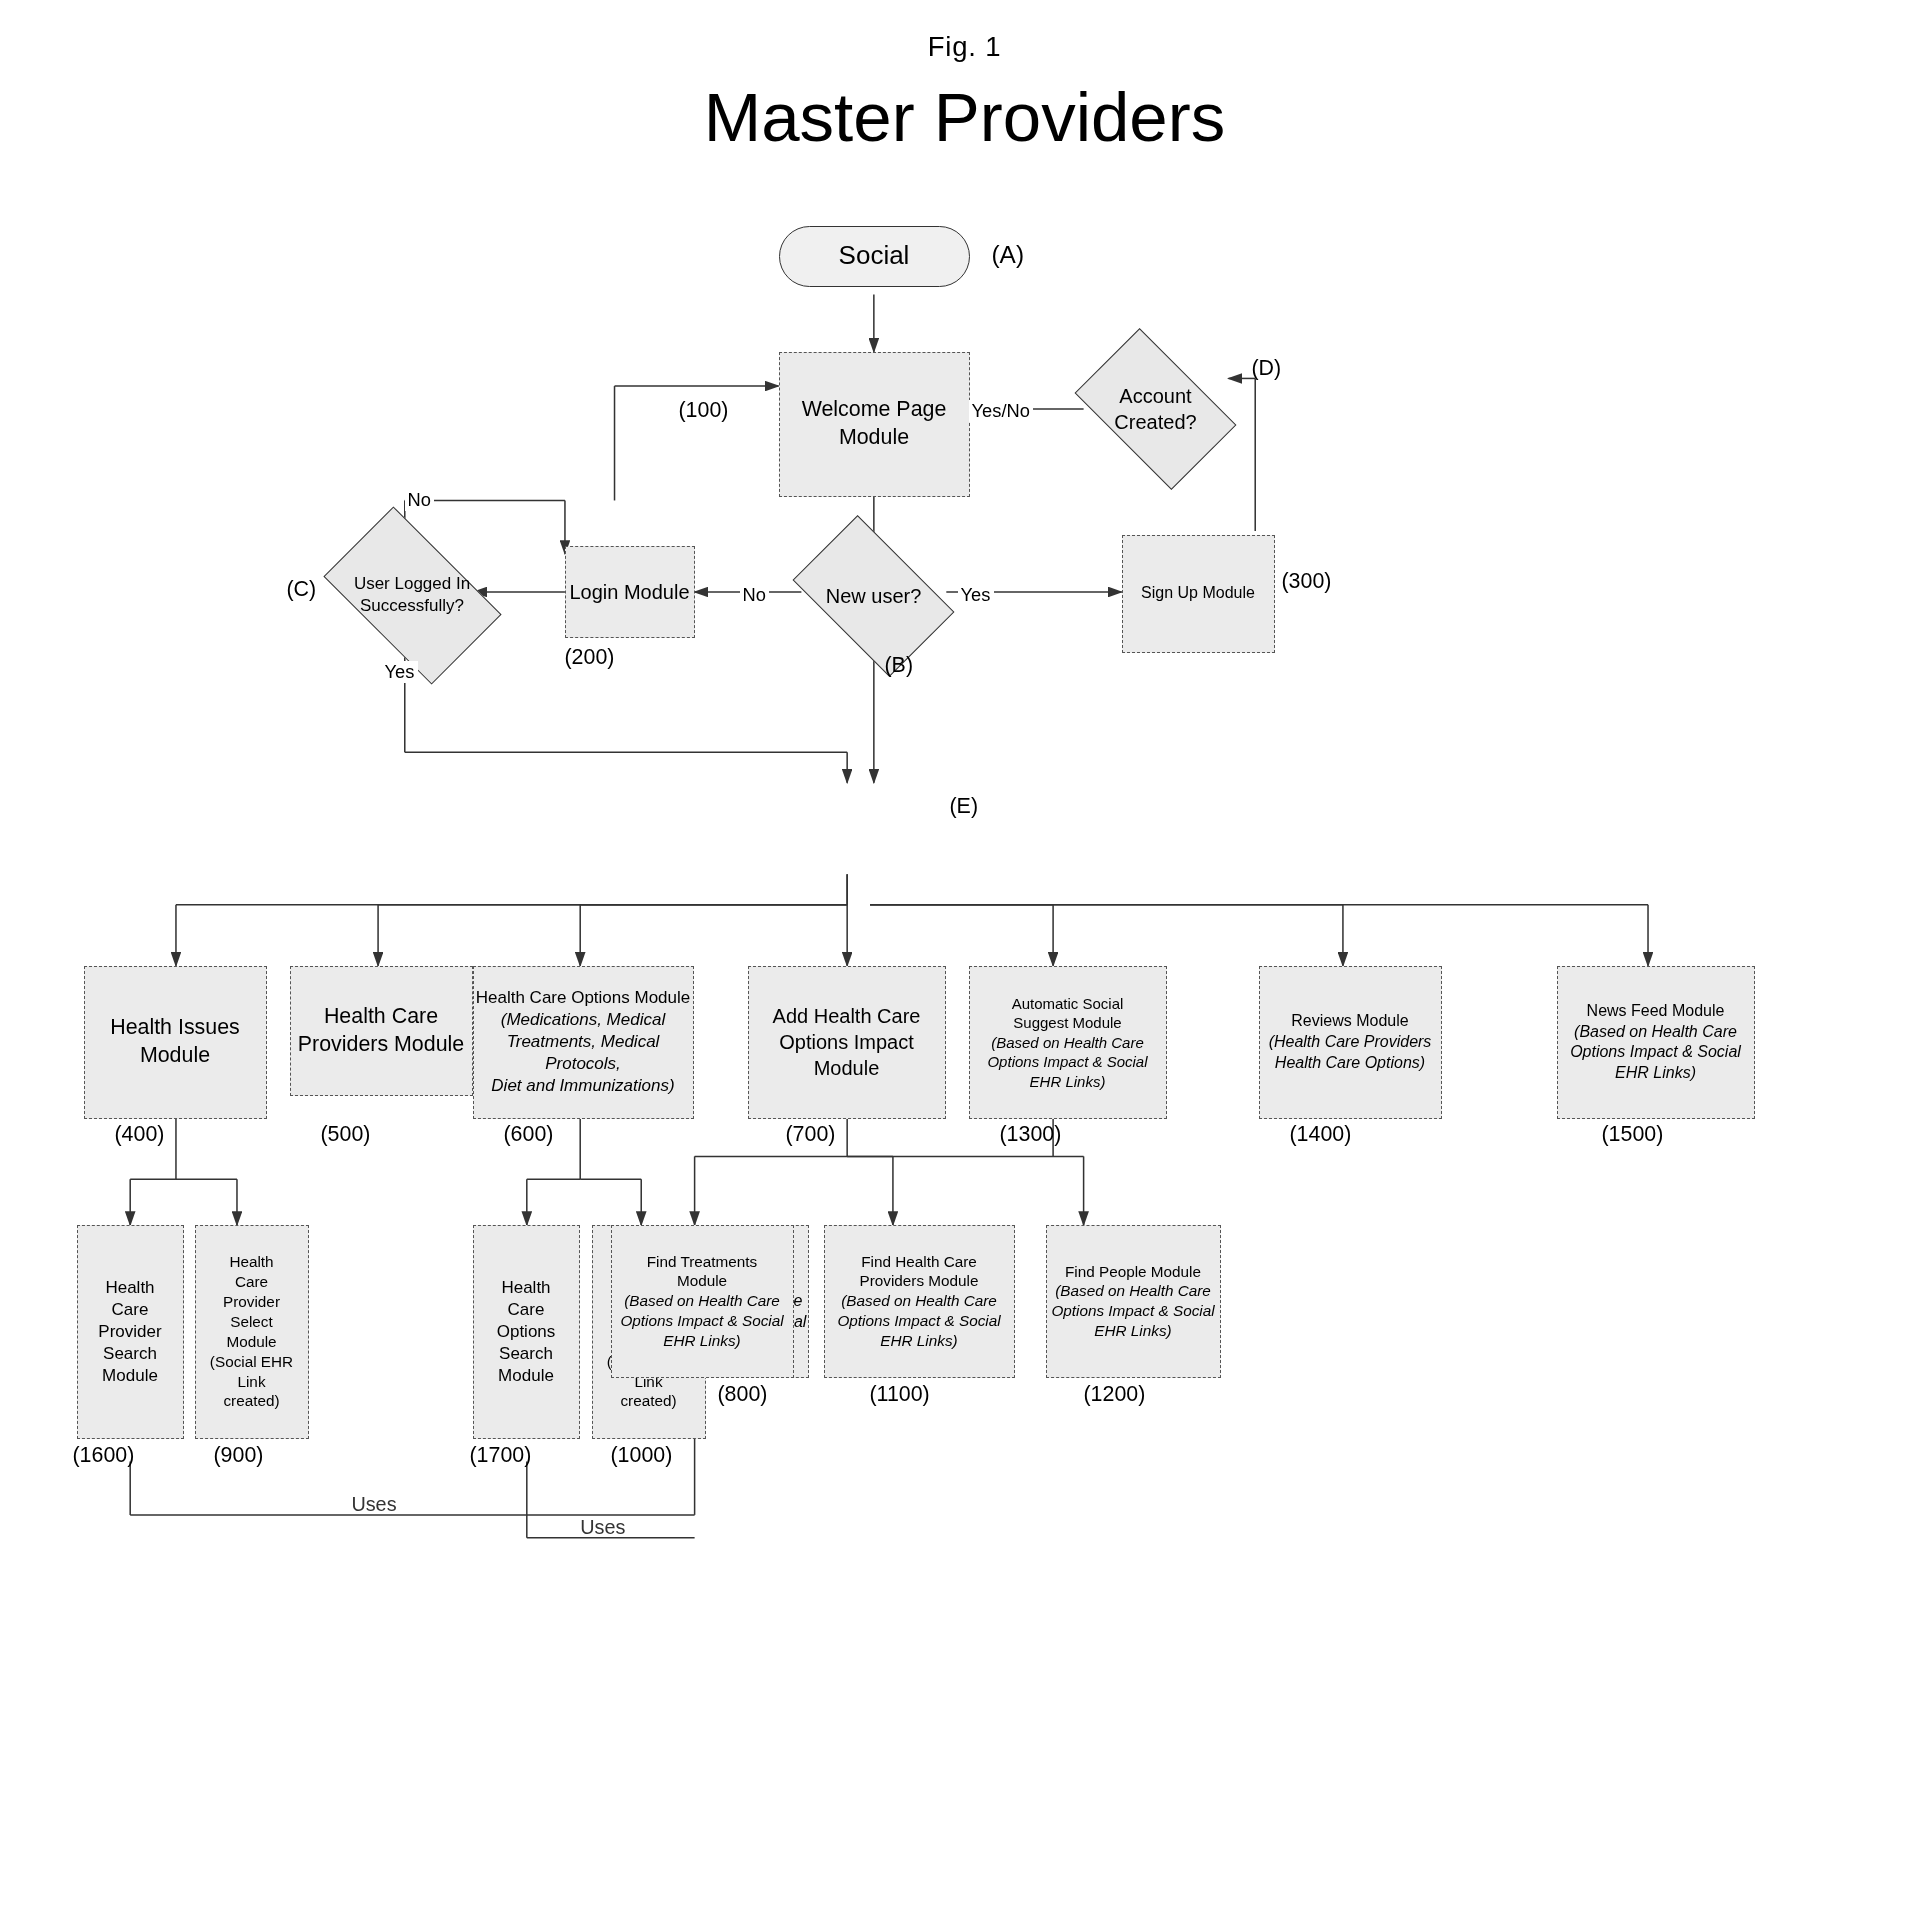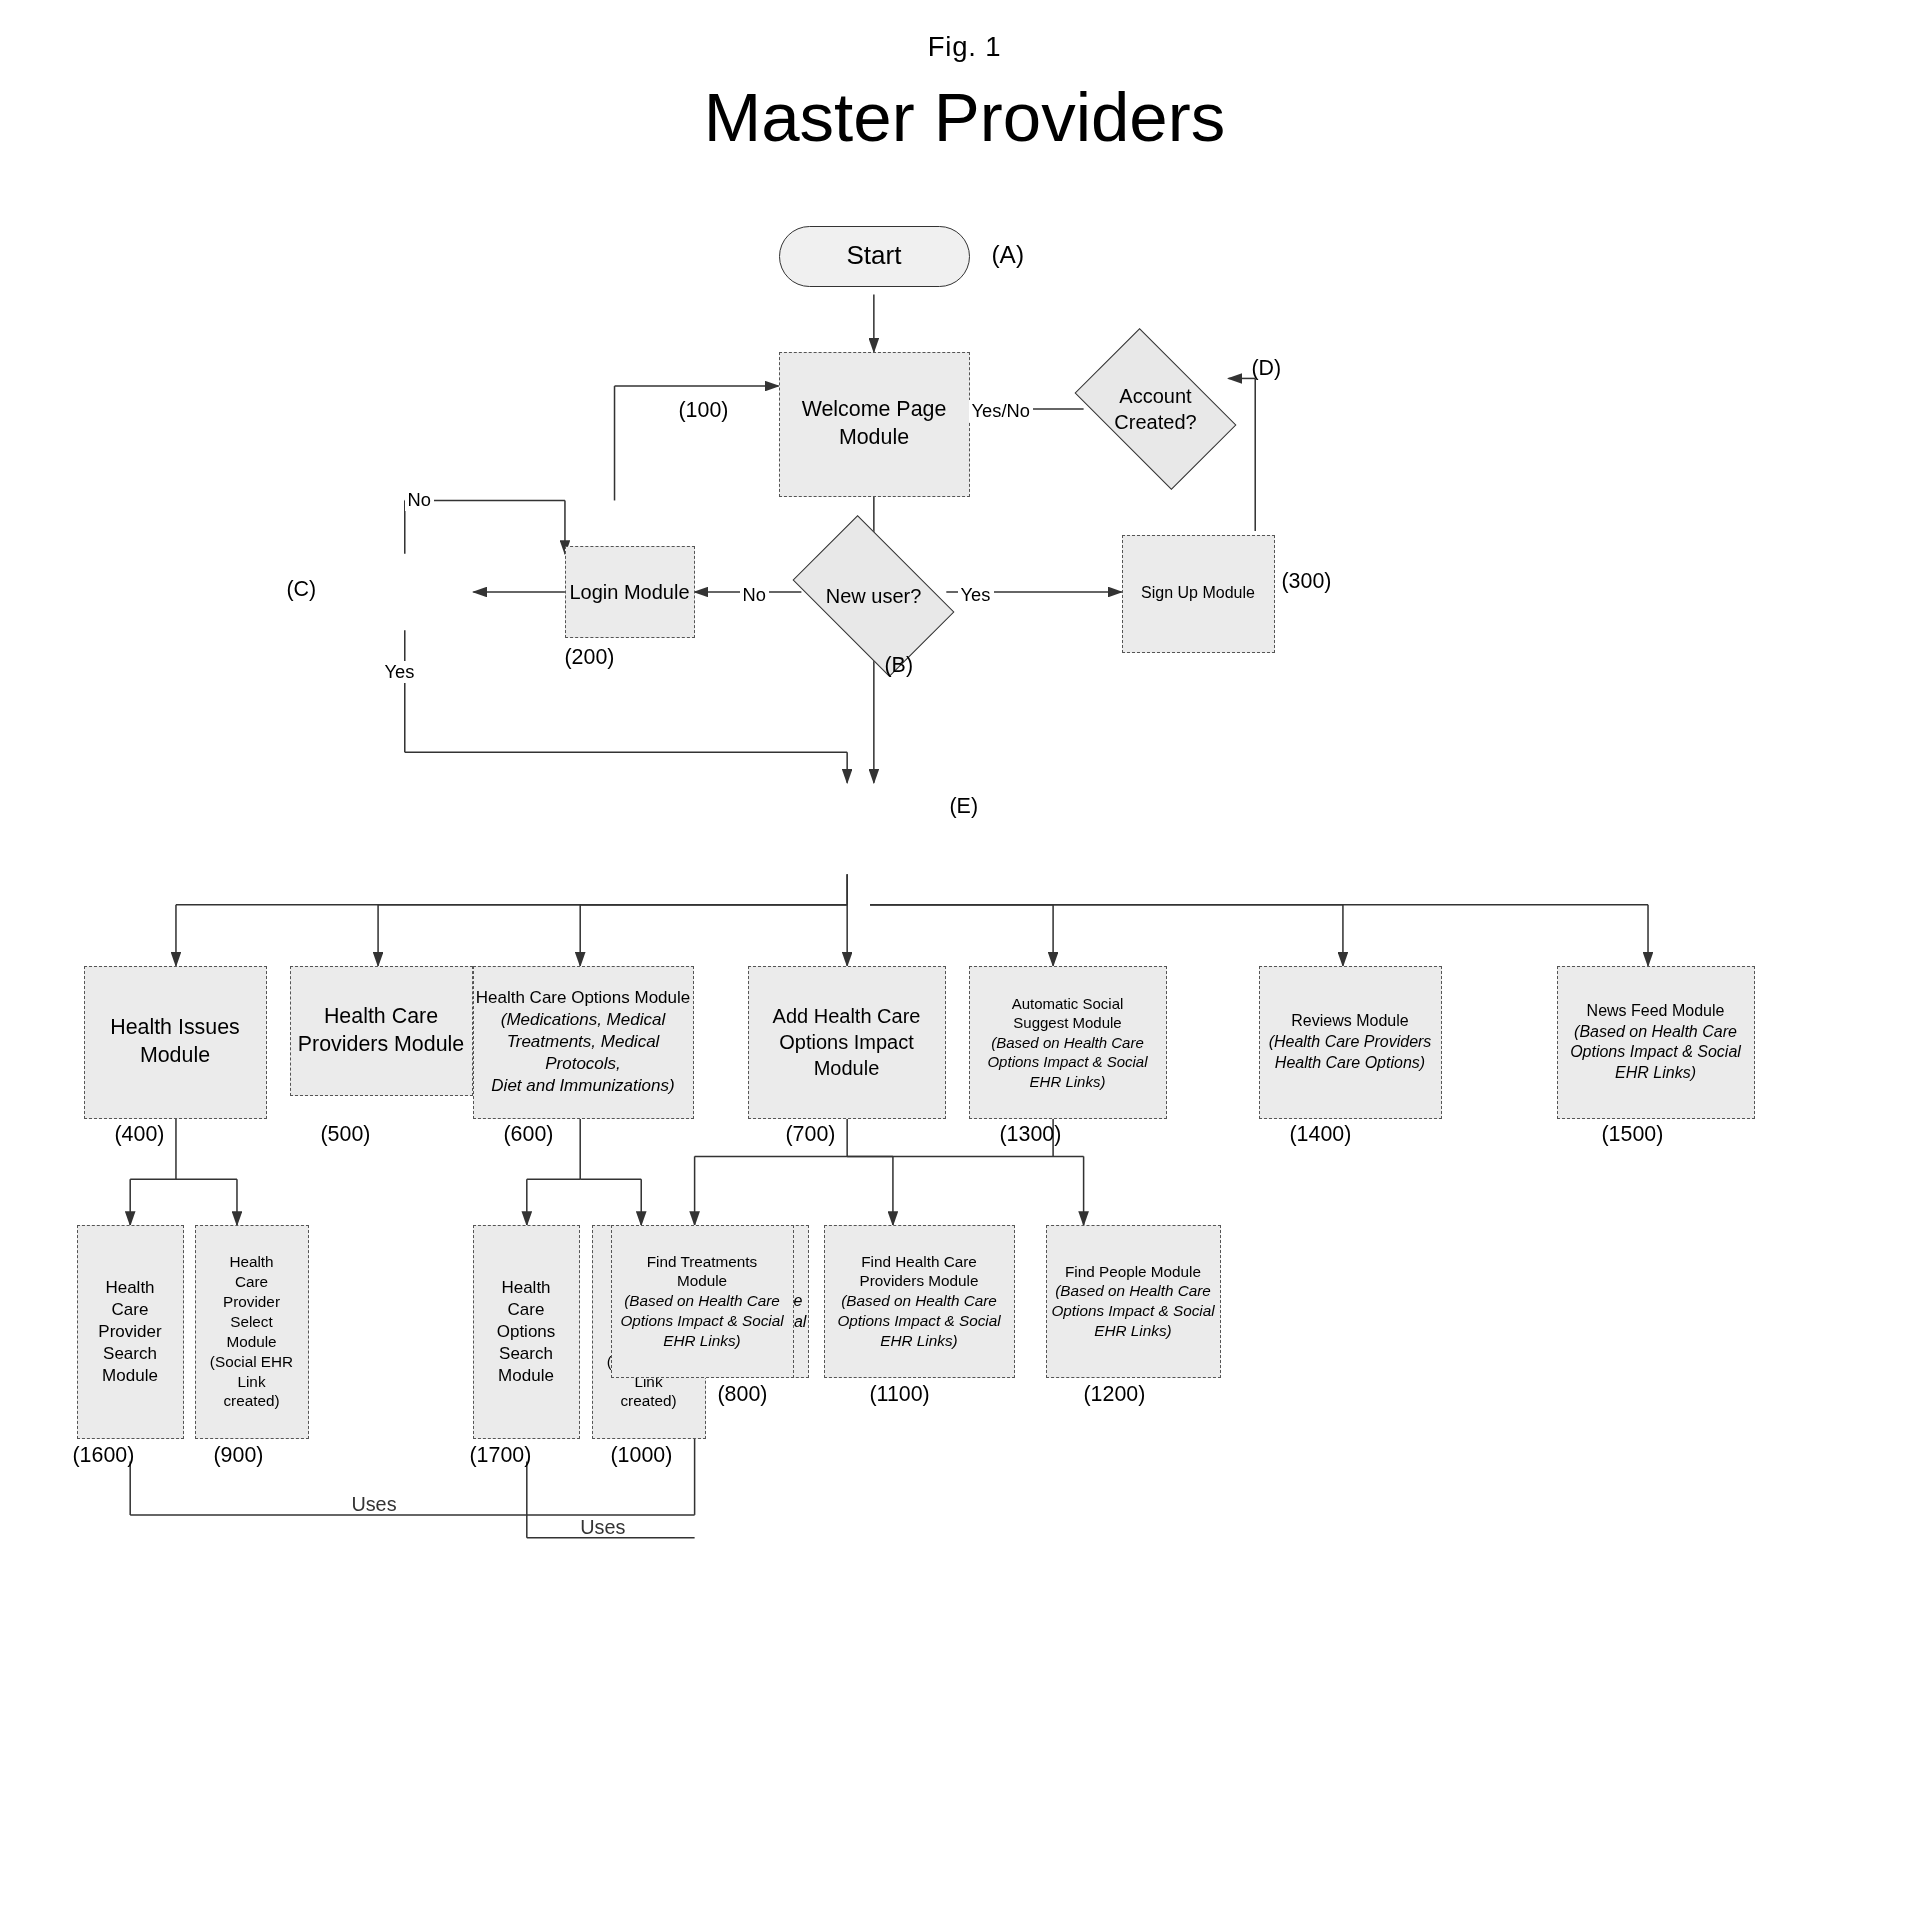--- a/index.html
+++ b/index.html
@@ -187,21 +187,21 @@
       <text x="420" y="1715" font-size="26" font-family="Arial" fill="#333">Uses</text>
       <line x1="870" y1="1720" x2="870" y2="1540" stroke="#333" stroke-width="2" marker-end="url(#arrowhead)"></line>
 
       <line x1="650" y1="1650" x2="650" y2="1750" stroke="#333" stroke-width="2"></line>
       <line x1="650" y1="1750" x2="870" y2="1750" stroke="#333" stroke-width="2"></line>
       <text x="720" y="1745" font-size="26" font-family="Arial" fill="#333">Uses</text>
 
     </svg>
 
     <div class="fc-node fc-oval" style="left:748px; top:23px; width:191px; height:61px; font-size:26px;">
-      <span>Start</span>
+      <span>Social</span>
     </div>
 
     <div class="label-tag" style="left:961px; top:38px; font-size:24.4px;">(A)</div>
 
     <div class="fc-node fc-rect-dashed" style="left:748px; top:149px; width:191px; height:145px; font-size:21.4px;">
       <span style="white-space:pre-line;">Welcome Page
 Module</span>
     </div>
     <div class="label-tag" style="left:648px; top:195px;">(100)</div>
 
@@ -221,20 +221,24 @@
 
     <div class="arrow-label" style="left:927px; top:381px;">Yes</div>
 
     <div class="arrow-label" style="left:709px; top:381px;">No</div>
 
     <div class="fc-node fc-rect-dashed" style="left:534px; top:343px; width:130px; height:92px; font-size:20px;">
       <span>Login Module</span>
     </div>
     <div class="label-tag" style="left:534px; top:442px;">(200)</div>
 
+    <div class="fc-node" style="left:305px; top:343px; width:153px; height:99px;">
+      <div class="fc-diamond-inner" style="width:153px; height:99px;"></div>
+      <div class="fc-diamond-text" style="font-size:17px;">User Logged In<br>Successfully?</div>
+    </div>
     <div class="label-tag" style="left:256px; top:374px;">(C)</div>
 
     <div class="arrow-label" style="left:374px; top:286px;">No</div>
 
     <div class="arrow-label" style="left:351px; top:458px;">Yes</div>
 
     <div class="fc-node fc-rect-dashed" style="left:1091px; top:332px; width:153px; height:118px; font-size:16px;">
       <span>Sign Up Module</span>
     </div>
     <div class="label-tag" style="left:1251px; top:366px;">(300)</div>

